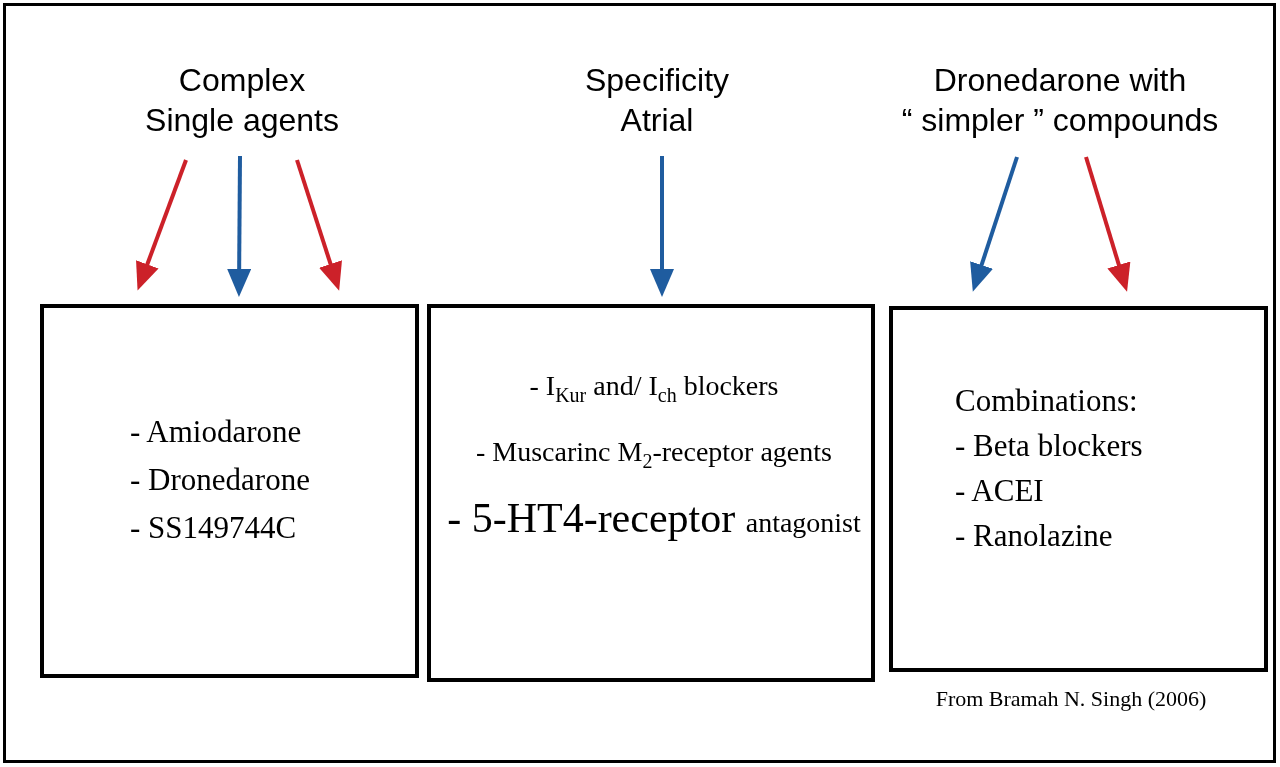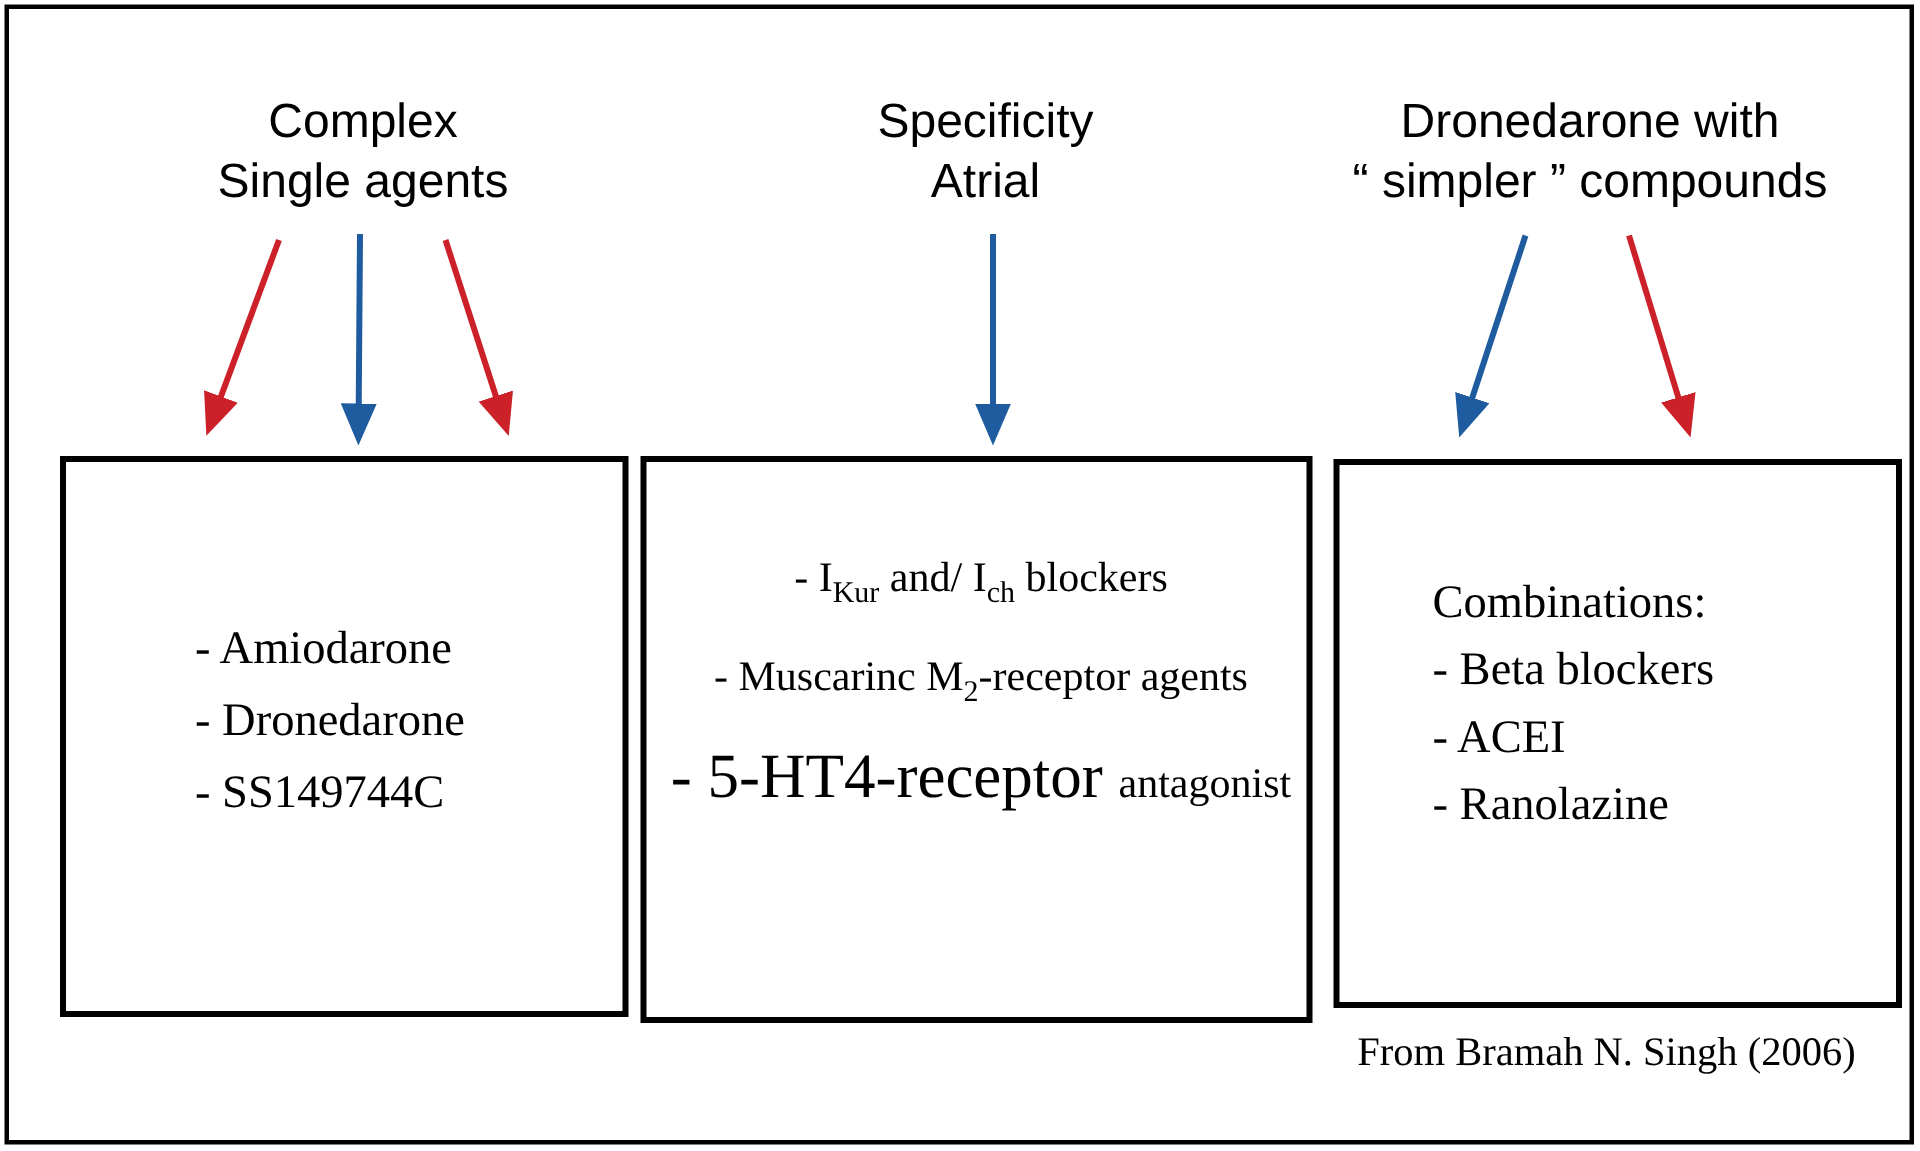--- a/index.html
+++ b/index.html
@@ -66,21 +66,21 @@
     padding: 68px 0 0 62px;
     font-size: 31px;
     line-height: 45px;
     white-space: nowrap;
   }
   .caption {
     position: absolute;
     left: 891px; top: 686px;
     width: 360px;
     text-align: center;
-    font-size: 27px;
+    font-size: 22px;
     white-space: nowrap;
   }
 </style>
 </head>
 <body>
 
 <div class="canvas">
 
   <div class="frame"></div>
 

